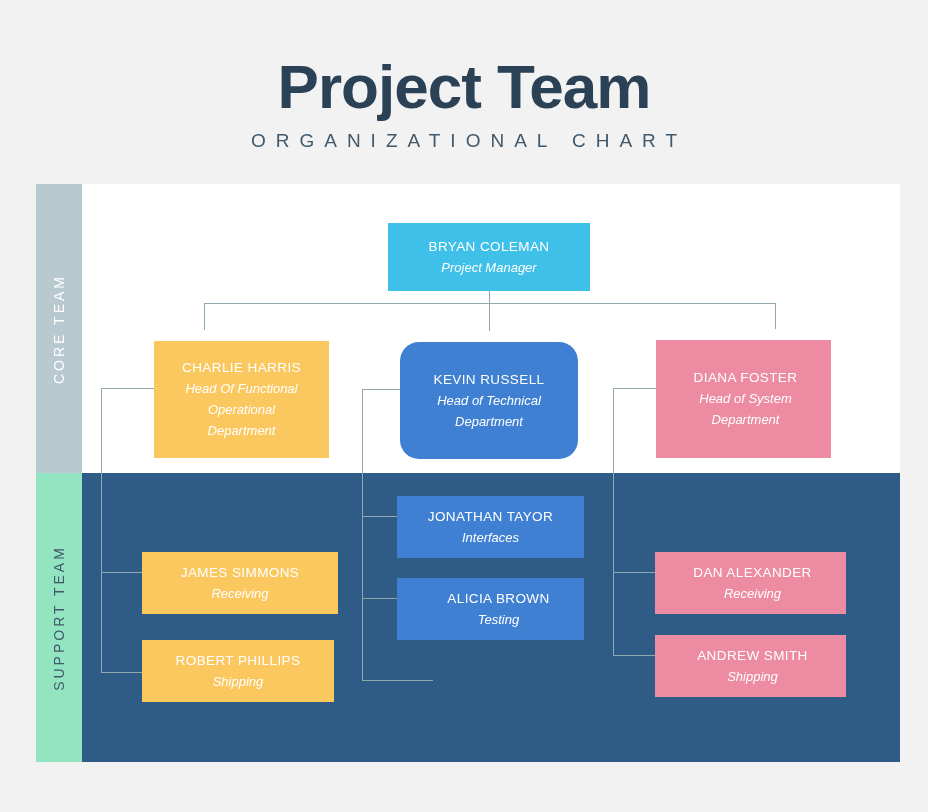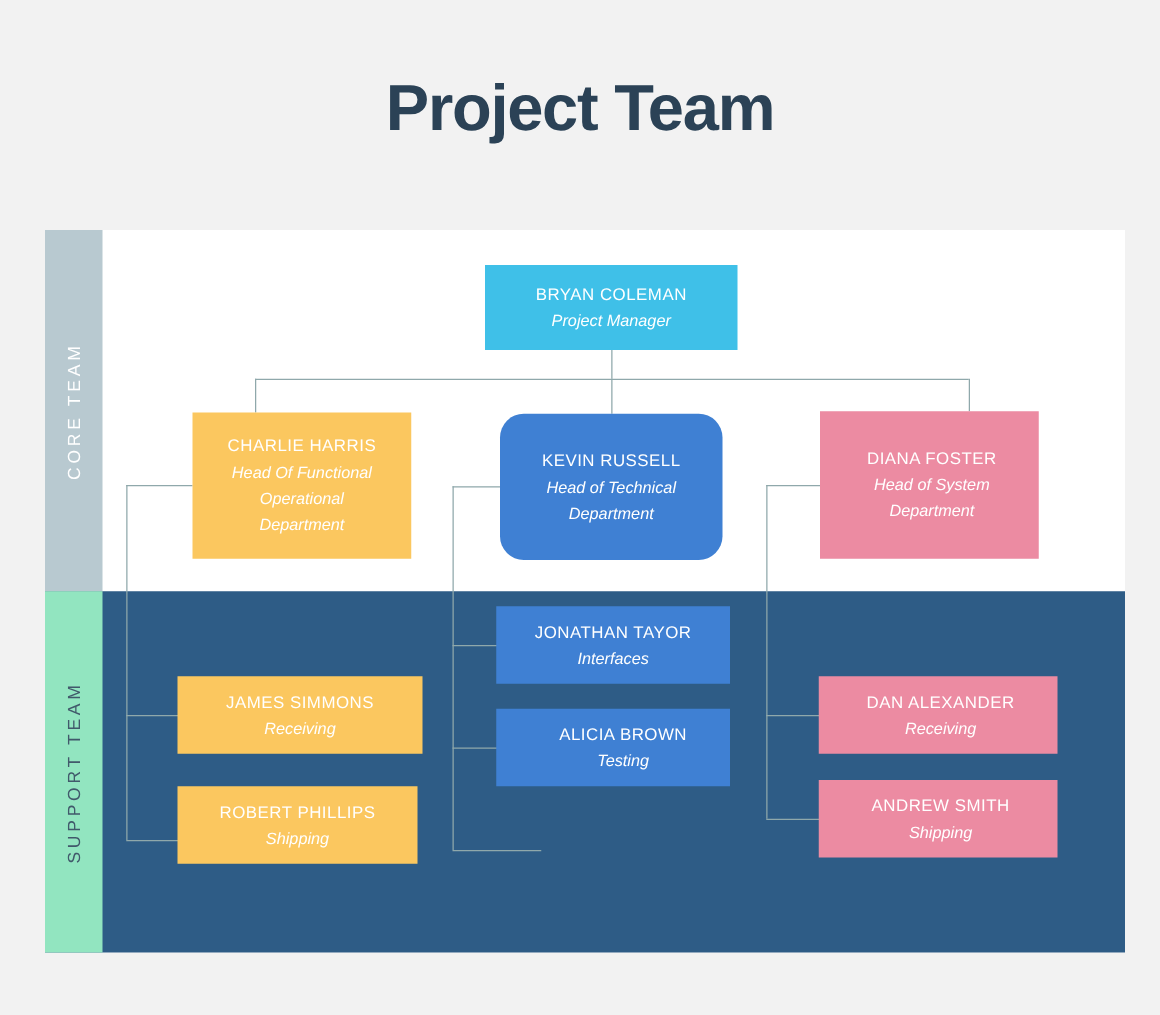--- a/index.html
+++ b/index.html
@@ -22,21 +22,21 @@
     top: 0;
     width: 928px;
     height: 184px;
     text-align: center;
   }
   #page-title {
     position: absolute;
     left: 0;
     top: 44px;
     width: 928px;
-    font-size: 52px;
+    font-size: 62px;
     font-weight: bold;
     color: #2b4256;
     letter-spacing: -1px;
     line-height: 86px;
   }
   #page-subtitle {
     position: absolute;
     left: 0;
     top: 130px;
     width: 928px;
@@ -113,20 +113,21 @@
   .node {
     position: absolute;
     box-sizing: border-box;
     display: flex;
     flex-direction: column;
     align-items: center;
     justify-content: center;
     text-align: center;
     padding: 4px 8px;
     color: #ffffff;
+    margin-top: 11px;
   }
   .node .nm {
     font-size: 13.5px;
     letter-spacing: 0.4px;
     line-height: 20px;
     white-space: nowrap;
   }
   .node .rl {
     font-size: 13px;
     font-style: italic;
@@ -136,20 +137,21 @@
   .c-cyan   { background: #3fc0e8; }
   .c-yellow { background: #fbc75f; }
   .c-blue   { background: #3f80d3; }
   .c-pink   { background: #ec8ba2; padding-left: 12px; }
 </style>
 </head>
 <body>
 
 <div id="header">
   <div id="page-title">Project Team</div>
+  <div id="page-subtitle">ORGANIZATIONAL CHART</div>
 </div>
 
 <div id="chart-canvas">
 
   <div id="core-band"></div>
   <div id="support-band"></div>
 
   <div id="side-core" class="side-band">
     <span class="side-label">CORE TEAM</span>
   </div>

